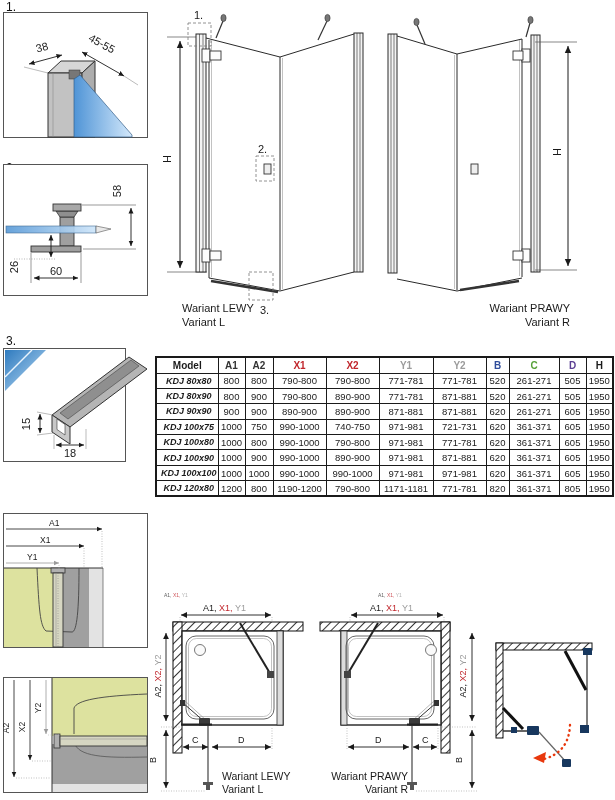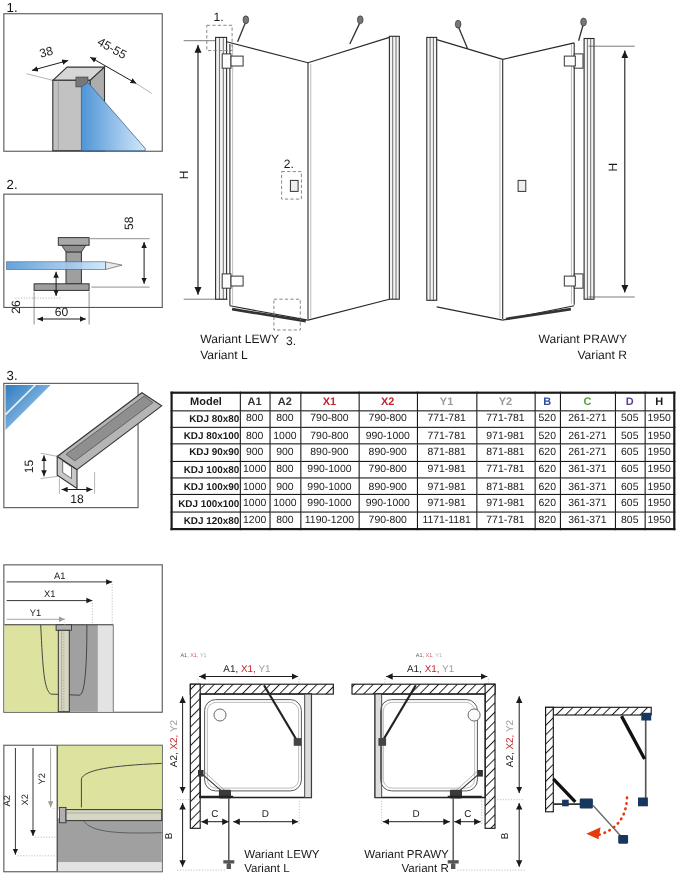--- a/index.html
+++ b/index.html
@@ -6,21 +6,21 @@
   html,body{background:#fff;}
   body{width:615px;height:800px;font-family:"Liberation Sans",sans-serif;}
   #canvas{position:relative;width:615px;height:800px;background:#fff;overflow:hidden;}
   .dbox{position:absolute;border:1px solid #555;background:#fff;}
   .dnum{position:absolute;font-size:12px;color:#111;}
   .abs{position:absolute;overflow:visible;}
   svg text{font-family:"Liberation Sans",sans-serif;fill:#1a1a1a;}
   .spec-table{position:absolute;left:155px;top:356px;width:458px;border-collapse:collapse;table-layout:fixed;border:2px solid #1a1a1a;background:#fff;}
   .spec-table th,.spec-table td{border:1px solid #1a1a1a;font-size:9.5px;text-align:center;height:15.4px;padding:0;white-space:nowrap;overflow:hidden;color:#1a1a1a;}
   .spec-table th{font-size:10px;height:16px;}
-  .spec-table td:first-child{font-weight:bold;text-align:right;padding-left:3px;font-size:9px;}
+  .spec-table td:first-child{font-weight:bold;font-style:italic;text-align:center;padding-left:3px;font-size:9px;}
 </style>
 </head>
 <body>
 
 <div id="canvas">
 
   <span class="dnum" style="left:6px;top:0px">1.</span>
   <div class="dbox" style="left:3px;top:12px;width:145px;height:126px">
     <svg class="abs" style="left:0;top:0" width="143" height="124" viewBox="0 0 143 124">
       <defs>
@@ -48,21 +48,21 @@
       </g>
       <g>
         <line x1="78" y1="39" x2="120" y2="63" stroke="#1a1a1a" stroke-width="0.9" marker-start="url(#d1m)" marker-end="url(#d1m)"></line>
         <line x1="120" y1="63" x2="134" y2="72" stroke="#777" stroke-width="0.5"></line>
         <text x="96" y="34" font-size="11" text-anchor="middle" transform="rotate(29 96 34)">45-55</text>
       </g>
     </svg>
   </div>
 
   <span class="dnum" style="left:6px;top:161px">2.</span>
-  <div class="dbox" style="left:3px;top:176px;width:145px;height:104px">
+  <div class="dbox" style="left:3px;top:164px;width:145px;height:132px">
     <svg class="abs" style="left:0;top:0" width="143" height="126" viewBox="0 0 143 126">
       <defs>
         <marker id="d2m" markerWidth="6" markerHeight="6" refX="5.5" refY="3" orient="auto-start-reverse" markerUnits="userSpaceOnUse">
             <path d="M0,0.5 L5.5,3 L0,5.5 z" fill="#1a1a1a"></path>
           </marker>
         <linearGradient id="d2g" x1="0" y1="0" x2="1" y2="0">
             <stop offset="0" stop-color="#5a9bd8"></stop>
             <stop offset="1" stop-color="#cfe6fa"></stop>
           </linearGradient>
       </defs>
@@ -357,42 +357,55 @@
           <td>790-800</td>
           <td>790-800</td>
           <td>771-781</td>
           <td>771-781</td>
           <td>520</td>
           <td>261-271</td>
           <td>505</td>
           <td>1950</td>
         </tr>
         <tr>
-          <td>KDJ 80x100</td>
+          <td>KDJ 80x90</td>
           <td>800</td>
-          <td>1000</td>
+          <td>900</td>
           <td>790-800</td>
-          <td>990-1000</td>
+          <td>890-900</td>
           <td>771-781</td>
-          <td>971-981</td>
+          <td>871-881</td>
           <td>520</td>
           <td>261-271</td>
           <td>505</td>
           <td>1950</td>
         </tr>
         <tr>
           <td>KDJ 90x90</td>
           <td>900</td>
           <td>900</td>
           <td>890-900</td>
           <td>890-900</td>
           <td>871-881</td>
           <td>871-881</td>
           <td>620</td>
           <td>261-271</td>
+          <td>605</td>
+          <td>1950</td>
+        </tr>
+        <tr>
+          <td>KDJ 100x75</td>
+          <td>1000</td>
+          <td>750</td>
+          <td>990-1000</td>
+          <td>740-750</td>
+          <td>971-981</td>
+          <td>721-731</td>
+          <td>620</td>
+          <td>361-371</td>
           <td>605</td>
           <td>1950</td>
         </tr>
         <tr>
           <td>KDJ 100x80</td>
           <td>1000</td>
           <td>800</td>
           <td>990-1000</td>
           <td>790-800</td>
           <td>971-981</td>

